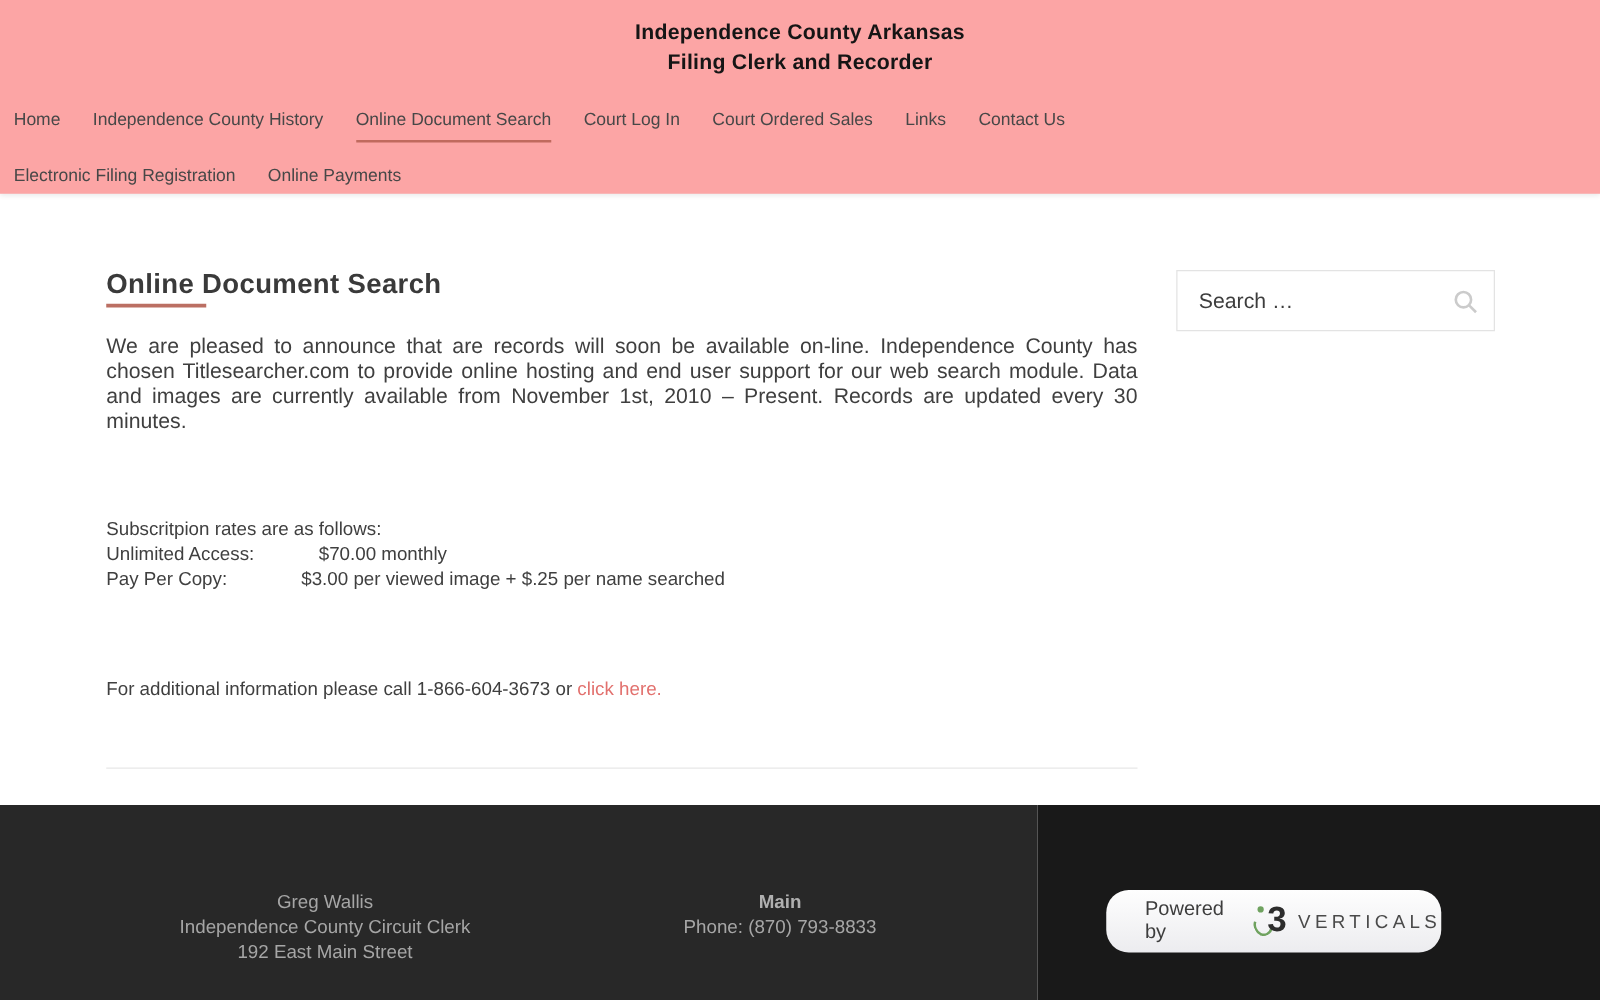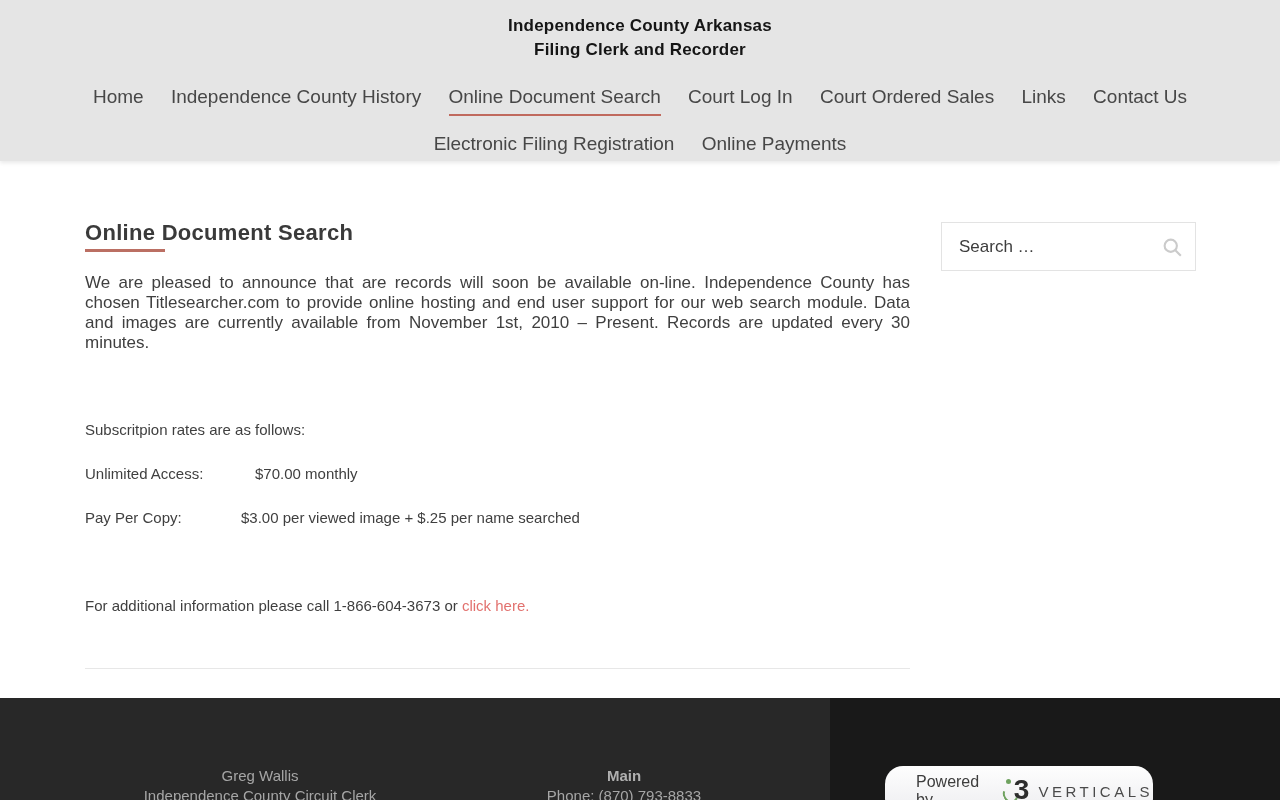--- a/index.html
+++ b/index.html
@@ -5,35 +5,35 @@
   * { box-sizing: border-box; margin: 0; padding: 0; }
   html, body { width: 1280px; height: 800px; overflow: hidden; }
   body {
     font-family: "Liberation Sans", sans-serif;
     background: #ffffff;
     color: #3f3f3f;
   }
 
   
   .site-header {
-    background: #e5e5e5;
+    background: #fca5a5;
     padding: 14px 0 6px 0;
     box-shadow: 0 2px 4px rgba(0,0,0,0.09);
     position: relative;
     z-index: 2;
   }
   .site-title {
     text-align: center;
     font-weight: bold;
     font-size: 17px;
     line-height: 24px;
     color: #151515;
     letter-spacing: 0.2px;
   }
-  .nav-row { text-align: center; font-size: 19px; }
+  .nav-row { text-align: left; font-size: 14px; }
   .nav-row-1 { margin-top: 24px; }
   .nav-row-2 { margin-top: 17px; }
   .nav-item {
     display: inline-block;
     margin: 0 11px;
     color: #474747;
     line-height: 18px;
     text-decoration: none;
     cursor: pointer;
   }
@@ -65,21 +65,21 @@
     margin-top: 2px;
   }
   .intro-paragraph {
     margin-top: 21px;
     font-size: 17px;
     line-height: 20px;
     text-align: justify;
     color: #3f3f3f;
   }
   .rates-intro { margin-top: 67px; font-size: 15px; line-height: 20px; }
-  .rate-line { margin-top: 24px; font-size: 15px; line-height: 20px; }
+  .rate-line { font-size: 15px; line-height: 20px; }
   .rate-label { display: inline-block; }
   .rate-label-1 { width: 170px; }
   .rate-label-2 { width: 156px; }
   .info-line { margin-top: 68px; font-size: 15px; line-height: 20px; }
   .text-link { color: #e2716e; text-decoration: none; cursor: pointer; }
   .content-divider {
     margin-top: 52px;
     border: none;
     border-top: 1px solid #e7e7e7;
     height: 0;

